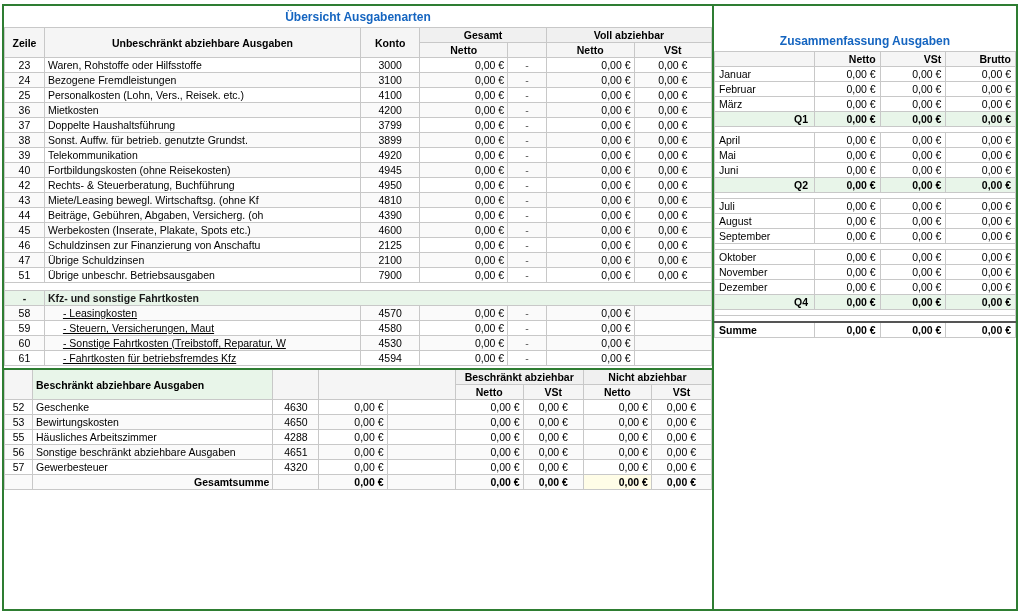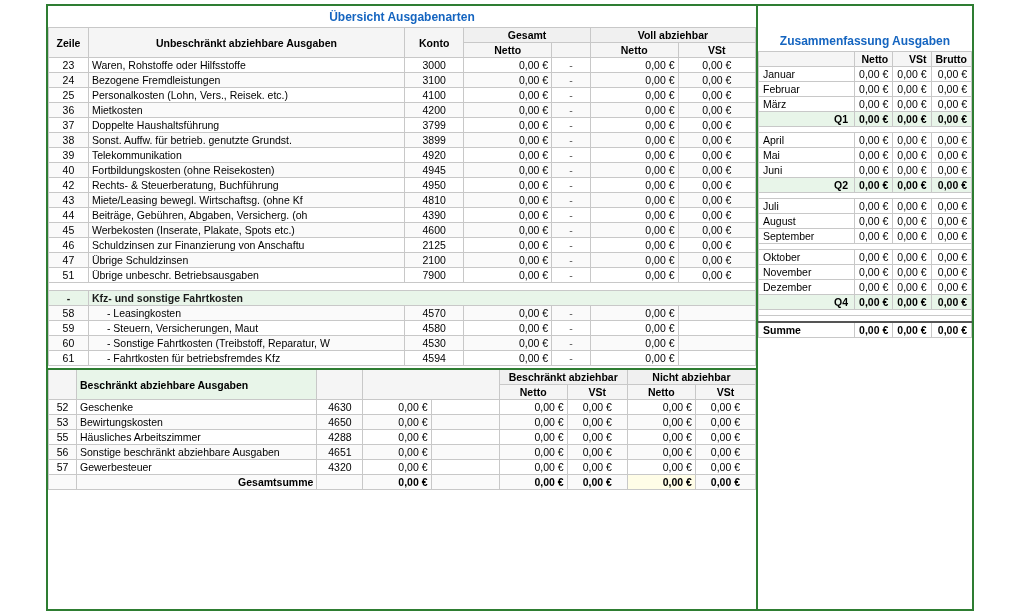--- a/index.html
+++ b/index.html
@@ -6,21 +6,21 @@
     body {
       font-family: Arial, sans-serif;
       font-size: 11px;
       background: #fff;
       width: 1020px;
       height: 615px;
       overflow: hidden;
     }
     .outer {
       border: 2px solid #2e7d32;
-      width: 928px;
+      width: 1016px;
       margin: 4px auto;
       height: 607px;
       display: flex;
       flex-direction: column;
     }
     .main-content {
       display: flex;
       flex: 1;
       overflow: hidden;
     }
@@ -130,21 +130,21 @@
     .bottom-section {
       border-top: 2px solid #2e7d32;
     }
     .scroll-area {
       overflow-y: auto;
       flex: 1;
     }
     .highlight-yellow {
       background: #fffde7 !important;
     }
-    .small-indent { padding-left: 18px !important; }
+    .small-indent { padding-left: 18px !important; text-decoration: underline; }
   </style>
 </head>
 <body>
 
 <div class="outer">
   <div class="main-content">
 
     <div class="left-panel">
       <div class="section-title">Übersicht Ausgabenarten</div>
       <div class="scroll-area">

